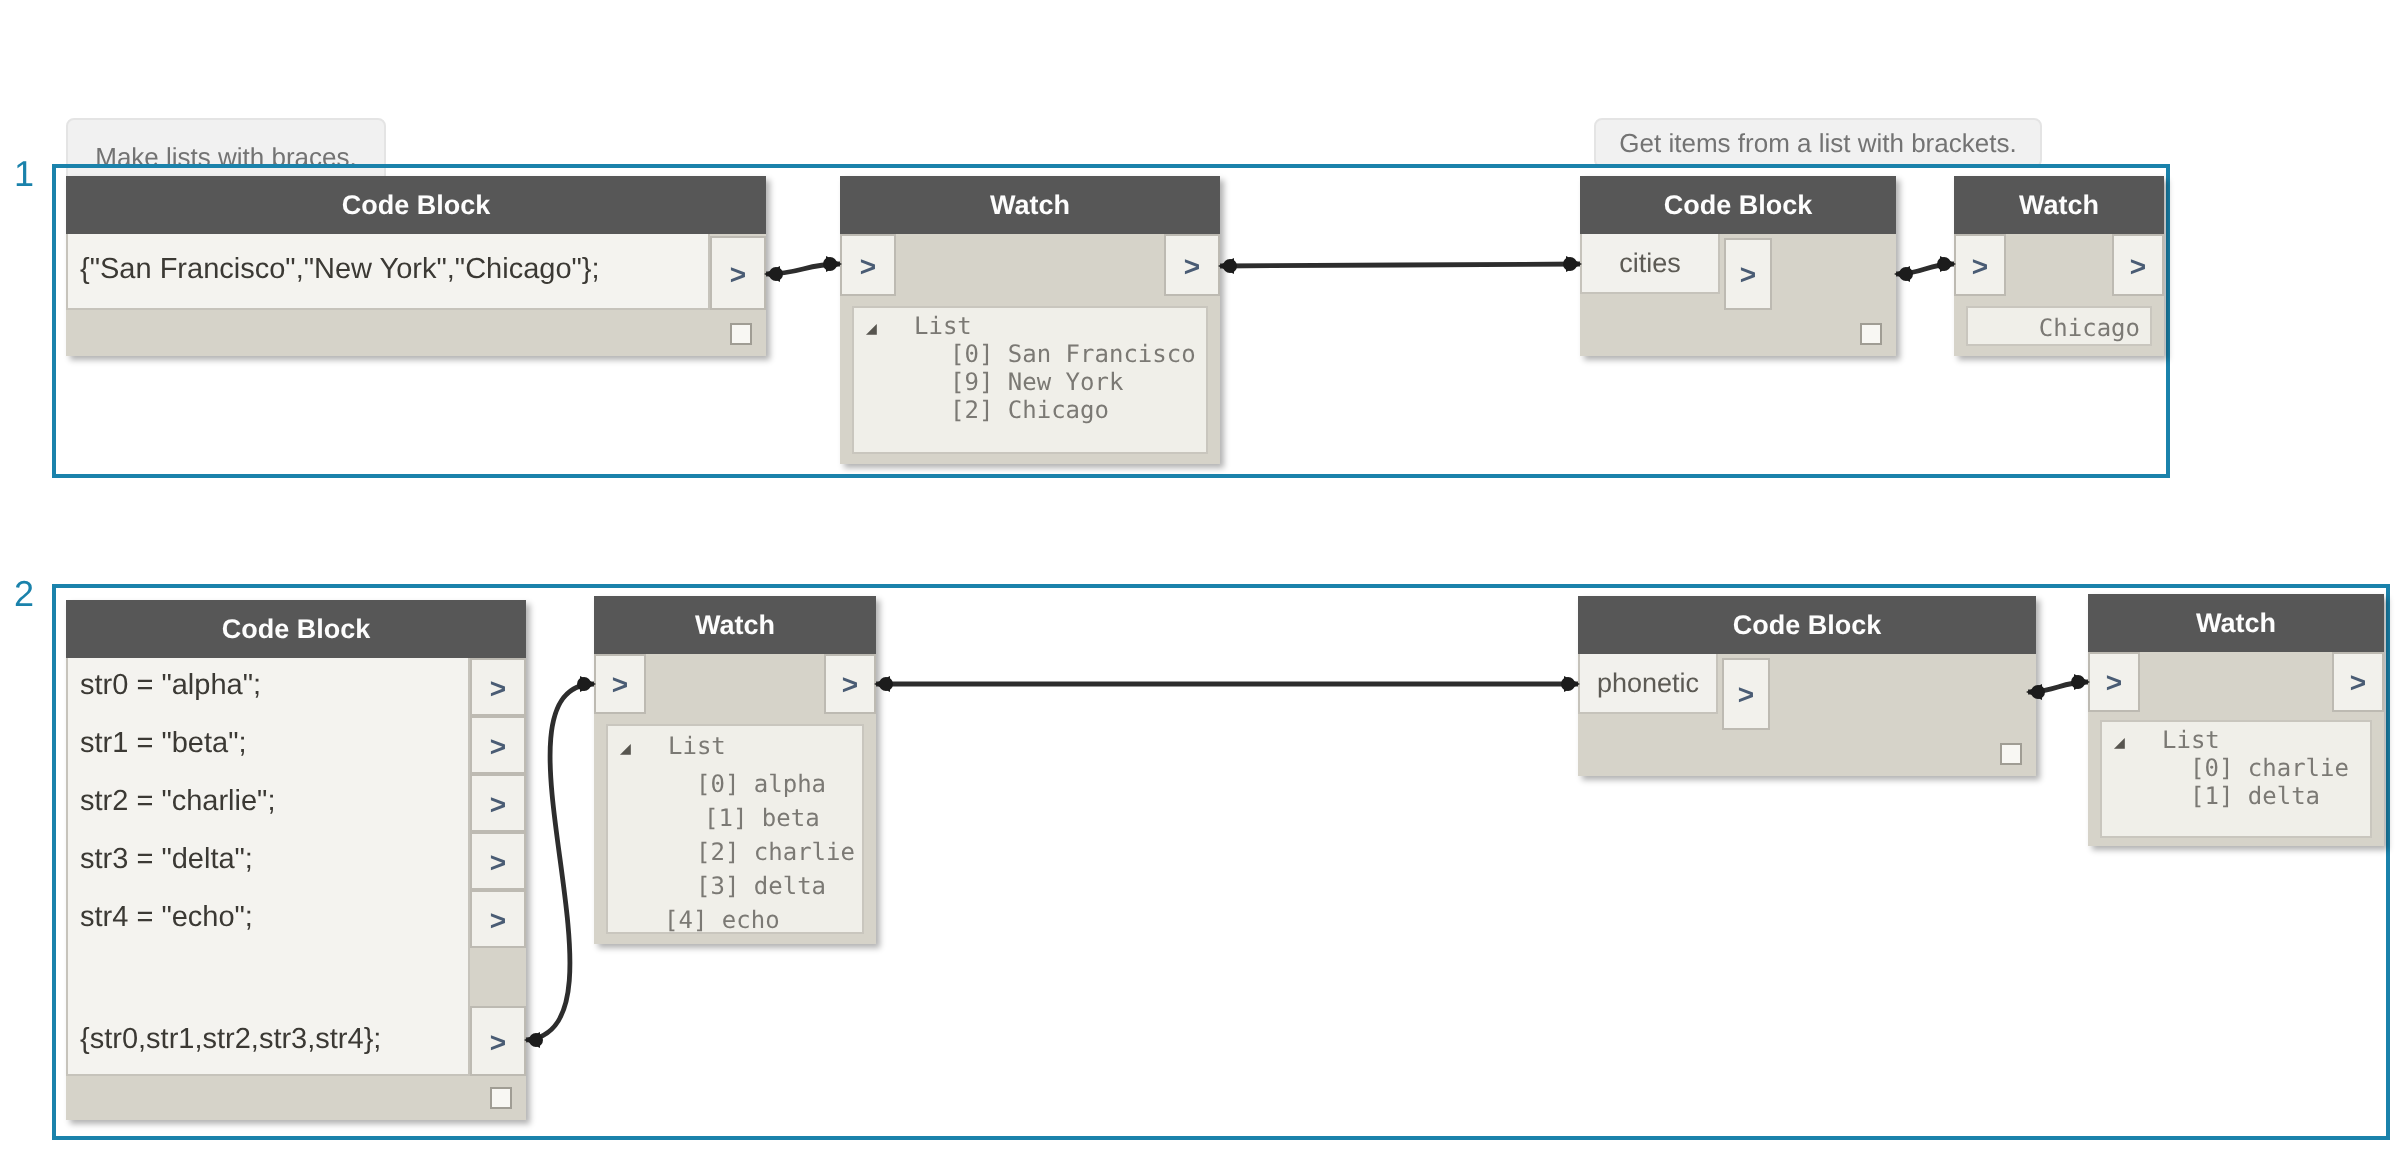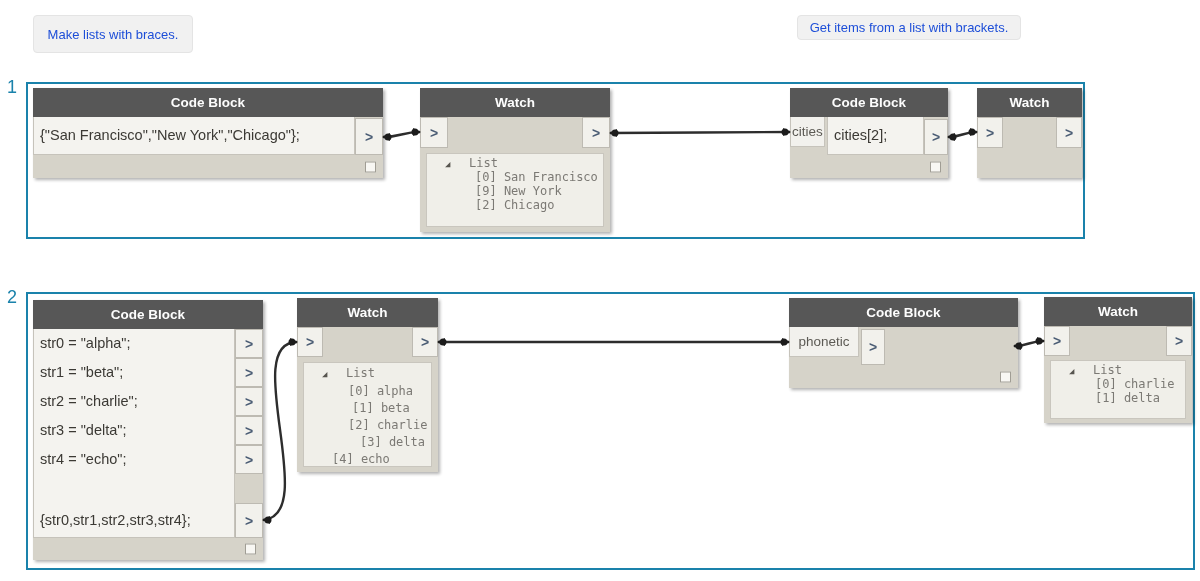--- a/index.html
+++ b/index.html
@@ -3,22 +3,22 @@
 <meta charset="utf-8">
 <style>
   * { box-sizing: border-box; margin: 0; padding: 0; }
   html,body { background:#ffffff; }
   .canvas {
     position: relative; width: 1200px; height: 581px; background: #ffffff;
     font-family: "Liberation Sans", sans-serif; overflow: hidden;
   }
   .note {
     position: absolute; background: #f1f1f1; border: 1px solid #e4e4e4;
-    border-radius: 4px; color: #1d4ed8; font-size: 13px;
-    display: flex; align-items: center; justify-content: center;
+    border-radius: 4px; color: #737373; font-size: 13px;
+    display: flex; align-items: center; justify-content: center; margin-top: 44px;
   }
   .group { position: absolute; border: 2px solid #1a82ab; }
   .group-num { position: absolute; color: #1a82ab; font-size: 18px; width: 20px; text-align: center; }
 
   .node { position: absolute; background: #d6d3c9; box-shadow: 2px 2px 3px rgba(0,0,0,0.30); }
   .node-header {
     height: 29px; background: #575757; color: #fdfdfd; font-weight: bold; font-size: 13.5px;
     display: flex; align-items: center; justify-content: center;
   }
   .cb-row { display: flex; align-items: flex-start; }
@@ -43,21 +43,21 @@
     display: flex; align-items: center; justify-content: center; white-space: nowrap;
   }
   .watch-port-row { display: flex; justify-content: space-between; background: #d6d3c9; }
   .watch-port-row .port-box { width: 28px; height: 100%; }
   .watch-content { background: #d6d3c9; }
   .watch-inner {
     background: #f0efe9; border: 1px solid #c9c6be; height: 100%; width: 100%;
     font-family: "DejaVu Sans Mono", monospace; font-size: 12px; color: #7b7974;
     overflow: hidden; padding-top: 2px;
   }
-  .tree-root-line { padding-left: 18px; white-space: nowrap; }
+  .tree-root-line { padding-left: 6px; white-space: nowrap; }
   .tree-toggle { display: inline-block; width: 24px; font-size: 9px; color: #57554f; }
   .tree-item { padding-left: 48px; white-space: nowrap; }
   .watch-value { text-align: right; padding-right: 5px; white-space: nowrap; }
   .cb-line { height: 29px; line-height: 29px; padding-left: 6px; }
   .wires { position: absolute; left: 0; top: 0; z-index: 5; pointer-events: none; }
   .wire-path { fill: none; stroke: #2d2d2d; stroke-width: 2.4px; }
   .wire-dot { fill: #1c1c1c; }
 </style>
 </head>
 <body>
@@ -100,36 +100,38 @@
         <div class="tree-item">[0] San Francisco</div>
         <div class="tree-item">[9] New York</div>
         <div class="tree-item">[2] Chicago</div>
       </div>
     </div>
   </div>
 
   <div class="node" style="left:790px;top:88px;width:158px;height:90px">
     <div class="node-header">Code Block</div>
     <div class="cb-row" style="height:38px">
-      <div class="input-box" style="width:35px">cities</div>
-      <div class="code-cell" style="flex:1;height:38px;line-height:37px;padding:0 6px">cities[2];</div>
+      <div class="input-box" style="width:70px">cities</div>
       <div class="port-col" style="width:24px;height:38px;padding-top:2px">
         <div class="port-box" style="height:36px">&gt;</div>
       </div>
     </div>
     <div class="strip" style="height:23px">
       <div class="checkbox"></div>
     </div>
   </div>
 
   <div class="node" style="left:977px;top:88px;width:105px;height:90px">
     <div class="node-header">Watch</div>
     <div class="watch-port-row" style="height:31px">
       <div class="port-box" style="width:26px">&gt;</div>
       <div class="port-box" style="width:26px">&gt;</div>
+    </div>
+    <div class="watch-content" style="height:30px;padding:5px 6px">
+      <div class="watch-inner watch-value" style="line-height:17px">Chicago</div>
     </div>
   </div>
 
   <div class="node" style="left:33px;top:300px;width:230px;height:260px">
     <div class="node-header">Code Block</div>
     <div class="cb-row" style="height:209px">
       <div class="code-cell" style="flex:1;height:209px;font-size:14.5px">
         <div class="cb-line">str0 = "alpha";</div>
         <div class="cb-line">str1 = "beta";</div>
         <div class="cb-line">str2 = "charlie";</div>
@@ -160,21 +162,21 @@
       <div class="port-box" style="width:26px">&gt;</div>
     </div>
     <div class="watch-content" style="height:115px;padding:5px 6px">
       <div class="watch-inner" style="line-height:17px">
         <div class="tree-root-line">
           <span class="tree-toggle">◢</span><span>List</span>
         </div>
         <div class="tree-item" style="padding-left:44px">[0] alpha</div>
         <div class="tree-item" style="">[1] beta</div>
         <div class="tree-item" style="padding-left:44px">[2] charlie</div>
-        <div class="tree-item" style="padding-left:56px">[3] delta</div>
+        <div class="tree-item" style="padding-left:44px">[3] delta</div>
         <div class="tree-item" style="padding-left:28px">[4] echo</div>
       </div>
     </div>
   </div>
 
   <div class="node" style="left:789px;top:298px;width:229px;height:90px">
     <div class="node-header">Code Block</div>
     <div class="cb-row" style="height:38px">
       <div class="input-box" style="width:70px">phonetic</div>
       <div class="port-col" style="width:24px;height:38px;padding-top:2px">

